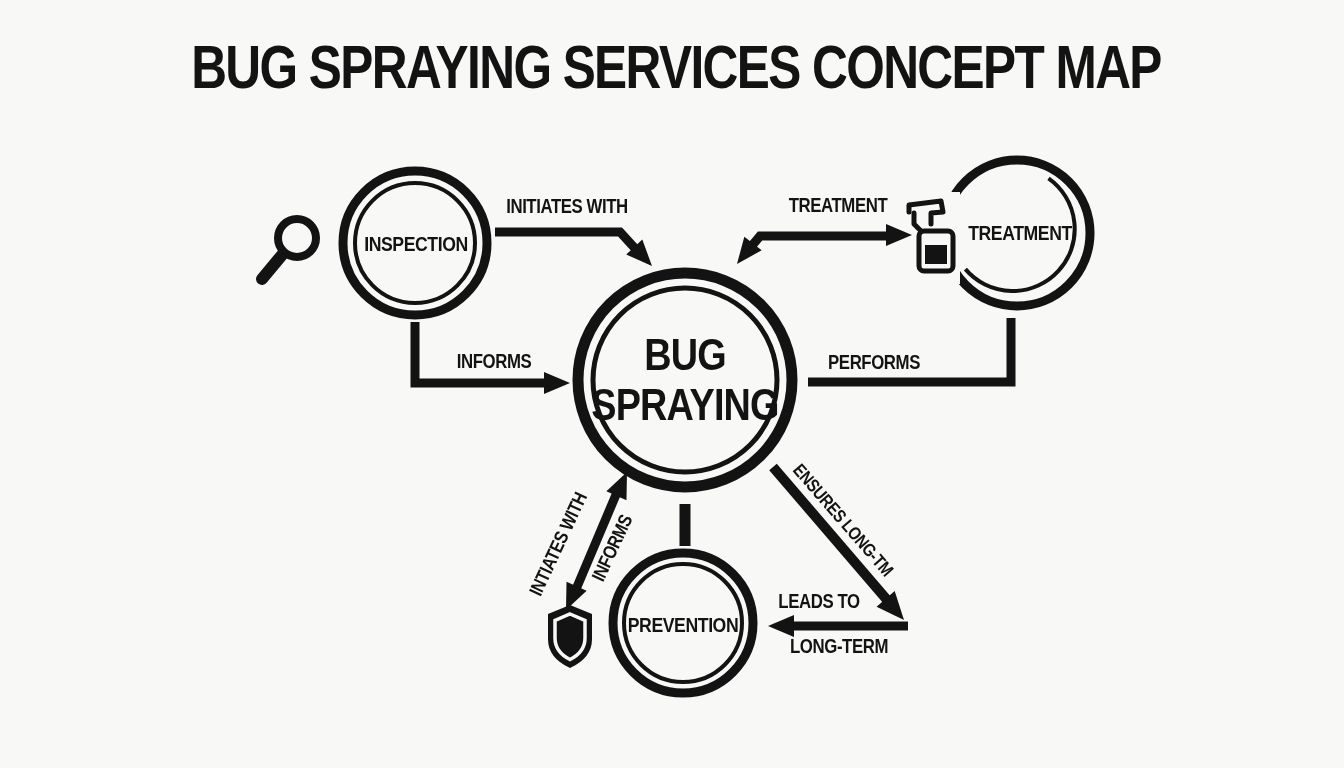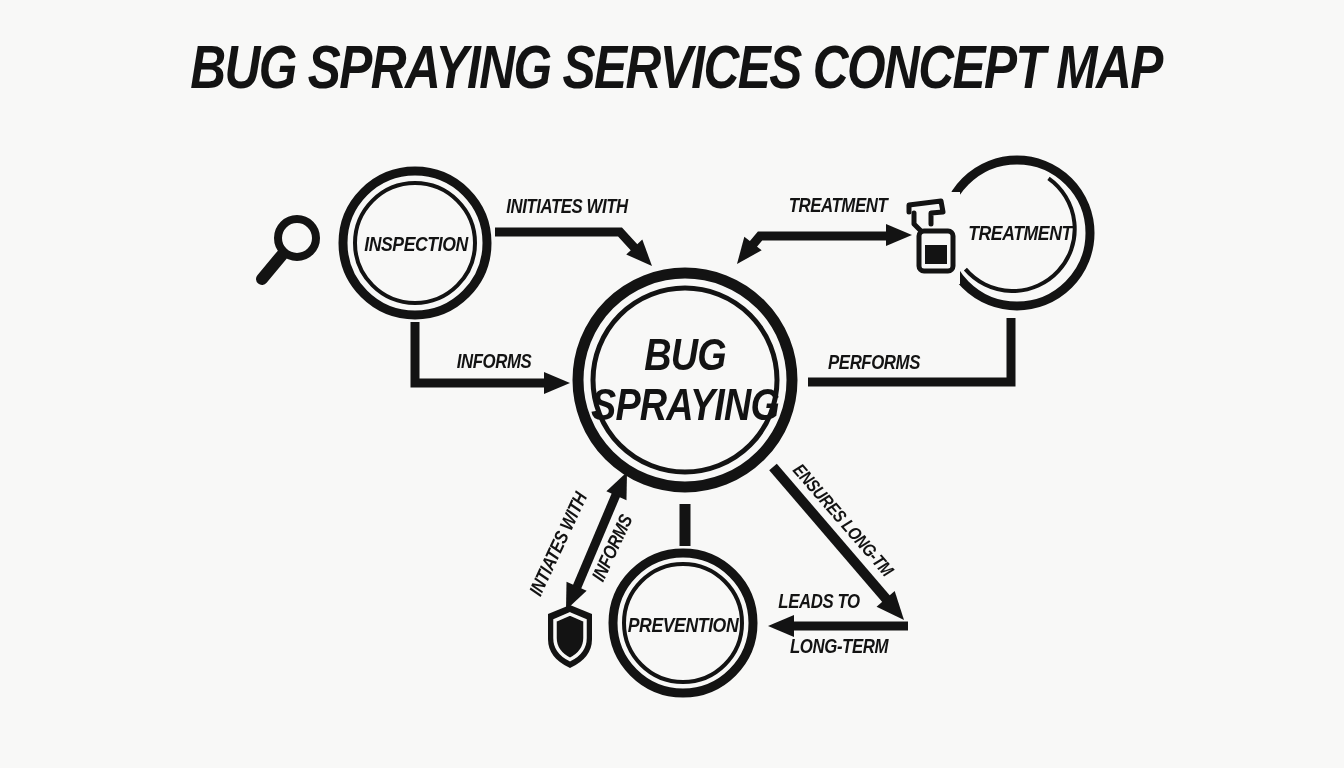--- a/index.html
+++ b/index.html
@@ -2,21 +2,20 @@
 <html><head>
 <meta charset="utf-8">
 <style>
   html,body{margin:0;padding:0;}
   .canvas{
     position:relative;
     width:1344px;height:768px;
     background:var(--bg,#f8f8f7);
     overflow:hidden;
     font-family:"Liberation Sans","DejaVu Sans",sans-serif;
-    font-style:italic;
   }
   svg.layer{position:absolute;left:0;top:0;}
   .ink-stroke{stroke:var(--ink,#131313);fill:none;}
   .ink-fill{fill:var(--ink,#131313);stroke:none;}
   .bg-fill{fill:var(--bg,#f8f8f7);stroke:none;}
   .label{
     position:absolute;
     color:var(--ink,#131313);
     font-weight:bold;
     white-space:nowrap;

